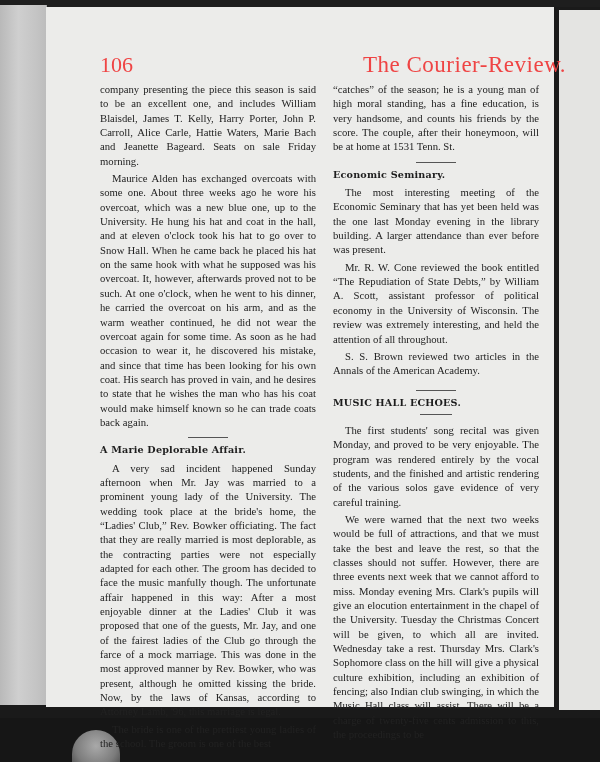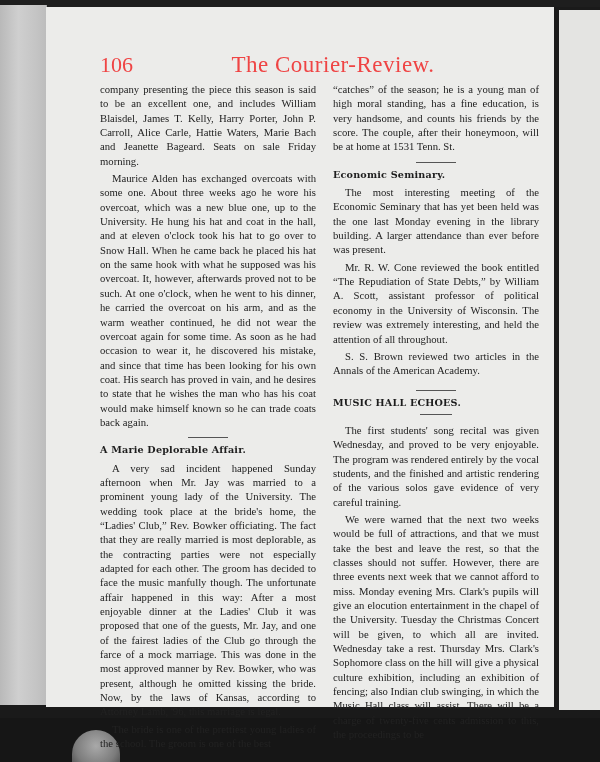--- a/index.html
+++ b/index.html
@@ -23,21 +23,21 @@
     .next-sliver { position: absolute; left: 559px; top: 10px; width: 41px; height: 700px; background: #e4e4e2; }
     .bottom-band { position: absolute; left: 0; top: 718px; width: 600px; height: 44px; background: #161616; }
     .thumb {
       position: absolute; left: 72px; top: 730px; width: 48px; height: 40px;
       border-radius: 24px 24px 0 0;
       background: radial-gradient(ellipse at 50% 40%, #a9a9a9 0%, #7c7c7c 60%, #444 100%);
     }
 
     .running-head { position: absolute; left: 100px; top: 52px; width: 466px; height: 28px; color: #ef4444; }
     .page-number { position: absolute; left: 0; top: 0; font-size: 22px; }
-    .journal-title { position: absolute; left: 0; right: 0; top: 0; text-align: center; font-size: 23px; letter-spacing: 0.5px; }
+    .journal-title { position: absolute; left: 0; right: 0; top: 0; text-align: right; font-size: 23px; letter-spacing: 0.5px; }
 
     .col { position: absolute; top: 82px; color: #222; font-size: 10.7px; line-height: 14.35px; text-align: justify; }
     .col-left { left: 100px; width: 216px; }
     .col-right { left: 333px; width: 206px; }
     .col p { margin: 0; text-indent: 0; }
     .col p.ind { text-indent: 12px; margin-top: 3px; }
     .divider { width: 40px; height: 1px; background: #555; margin: 8px auto 5px auto; }
     .divider.short { width: 32px; margin: 4px auto 8px auto; }
     .heading { text-align: left; font-family: "DejaVu Serif", serif; font-weight: bold; font-size: 9.6px; letter-spacing: 0.2px; margin: 2px 0 2px 0; color: #1d1d1d; }
   </style>
@@ -70,16 +70,16 @@
   <div class="col col-right">
     <p>“catches” of the season; he is a young man of high moral standing, has a fine education, is very handsome, and counts his friends by the score.  The couple, after their honeymoon, will be at home at 1531 Tenn. St.</p>
     <div class="divider"></div>
     <div class="heading">Economic Seminary.</div>
     <p class="ind">The most interesting meeting of the Economic Seminary that has yet been held was the one last Monday evening in the library building. A larger attendance than ever before was present.</p>
     <p class="ind">Mr. R. W. Cone reviewed the book entitled “The Repudiation of State Debts,” by William A. Scott, assistant professor of political economy in the University of Wisconsin.  The review was extremely interesting, and held the attention of all throughout.</p>
     <p class="ind">S. S. Brown reviewed two articles in the Annals of the American Academy.</p>
     <div class="divider" style="margin-top:12px;"></div>
     <div class="heading">MUSIC HALL ECHOES.</div>
     <div class="divider short"></div>
-    <p class="ind">The first students' song recital was given Wednesday, and proved to be very enjoyable. The program was rendered entirely by the vocal students, and the finished and artistic rendering of the various solos gave evidence of very careful training.</p>
+    <p class="ind">The first students' song recital was given Monday, and proved to be very enjoyable. The program was rendered entirely by the vocal students, and the finished and artistic rendering of the various solos gave evidence of very careful training.</p>
     <p class="ind">We were warned that the next two weeks would be full of attractions, and that we must take the best and leave the rest, so that the classes should not suffer.  However, there are three events next week that we cannot afford to miss.  Monday evening Mrs. Clark's pupils will give an elocution entertainment in the chapel of the University.  Tuesday the Christmas Concert will be given, to which all are invited.  Wednesday take a rest.  Thursday Mrs. Clark's Sophomore class on the hill will give a physical culture exhibition, including an exhibition of fencing; also Indian club swinging, in which the Music Hall class will assist.  There will be a charge of twenty-five cents admission to this, the proceedings to be</p>
   </div>
 </div>
 
 </body></html>

